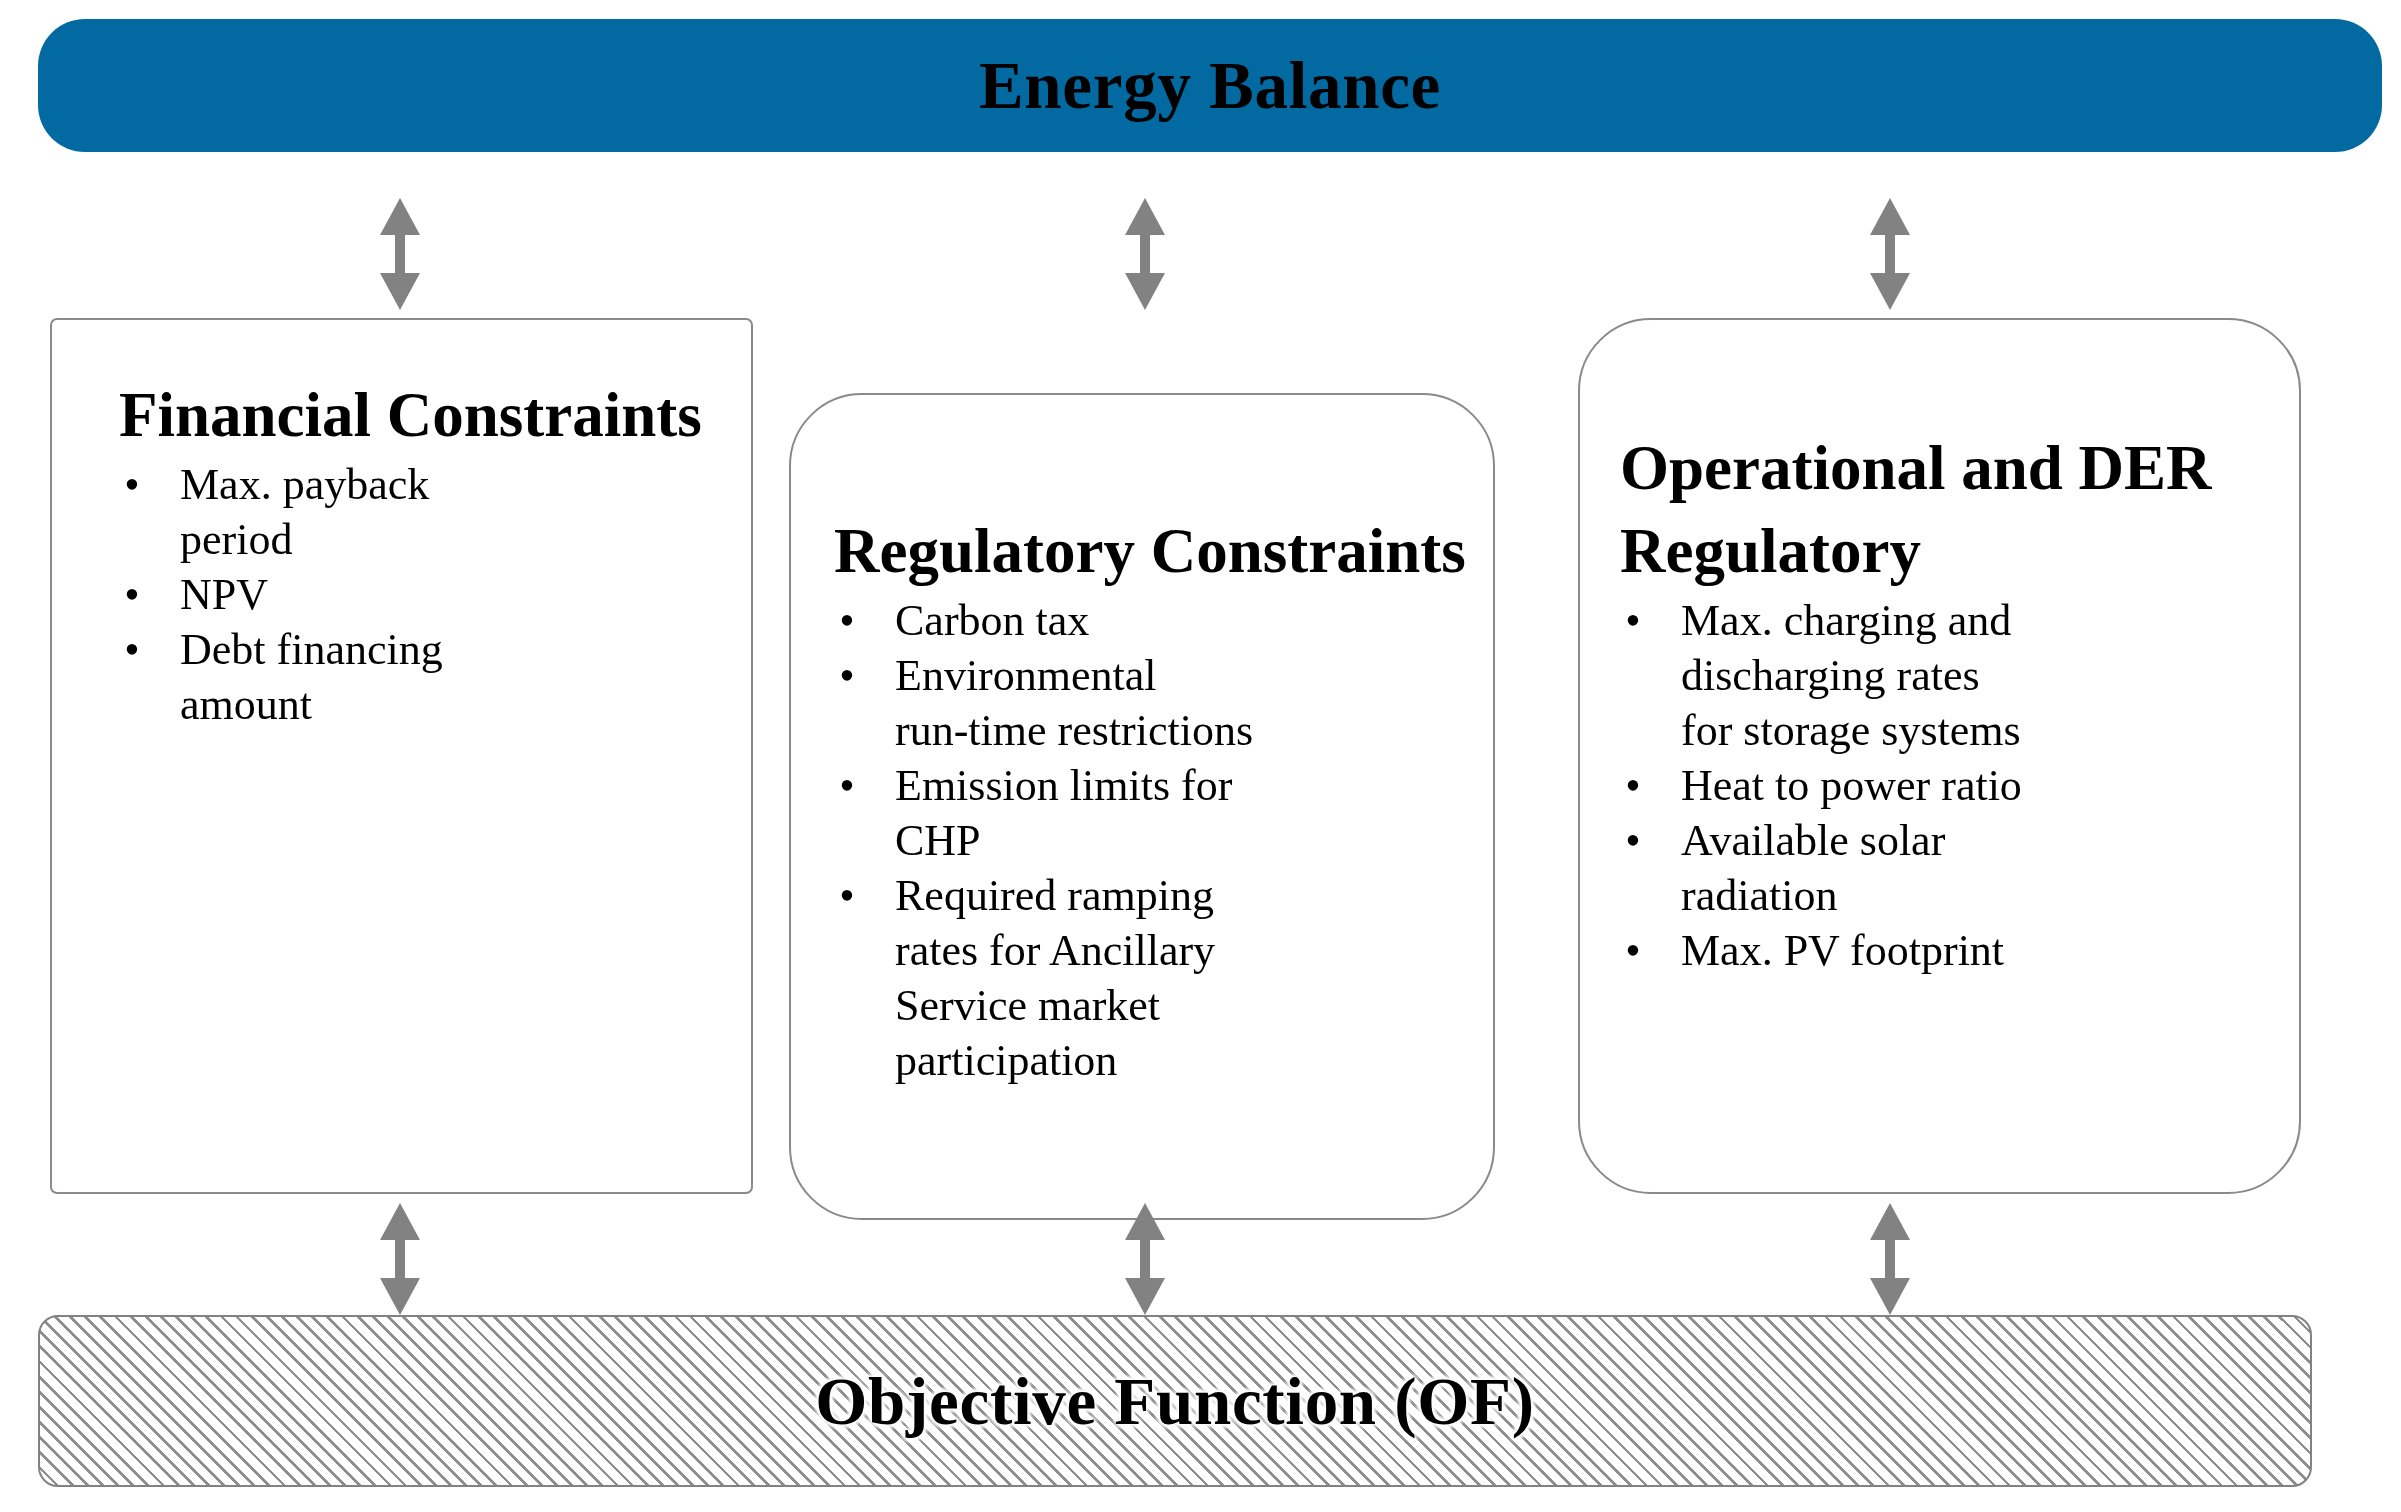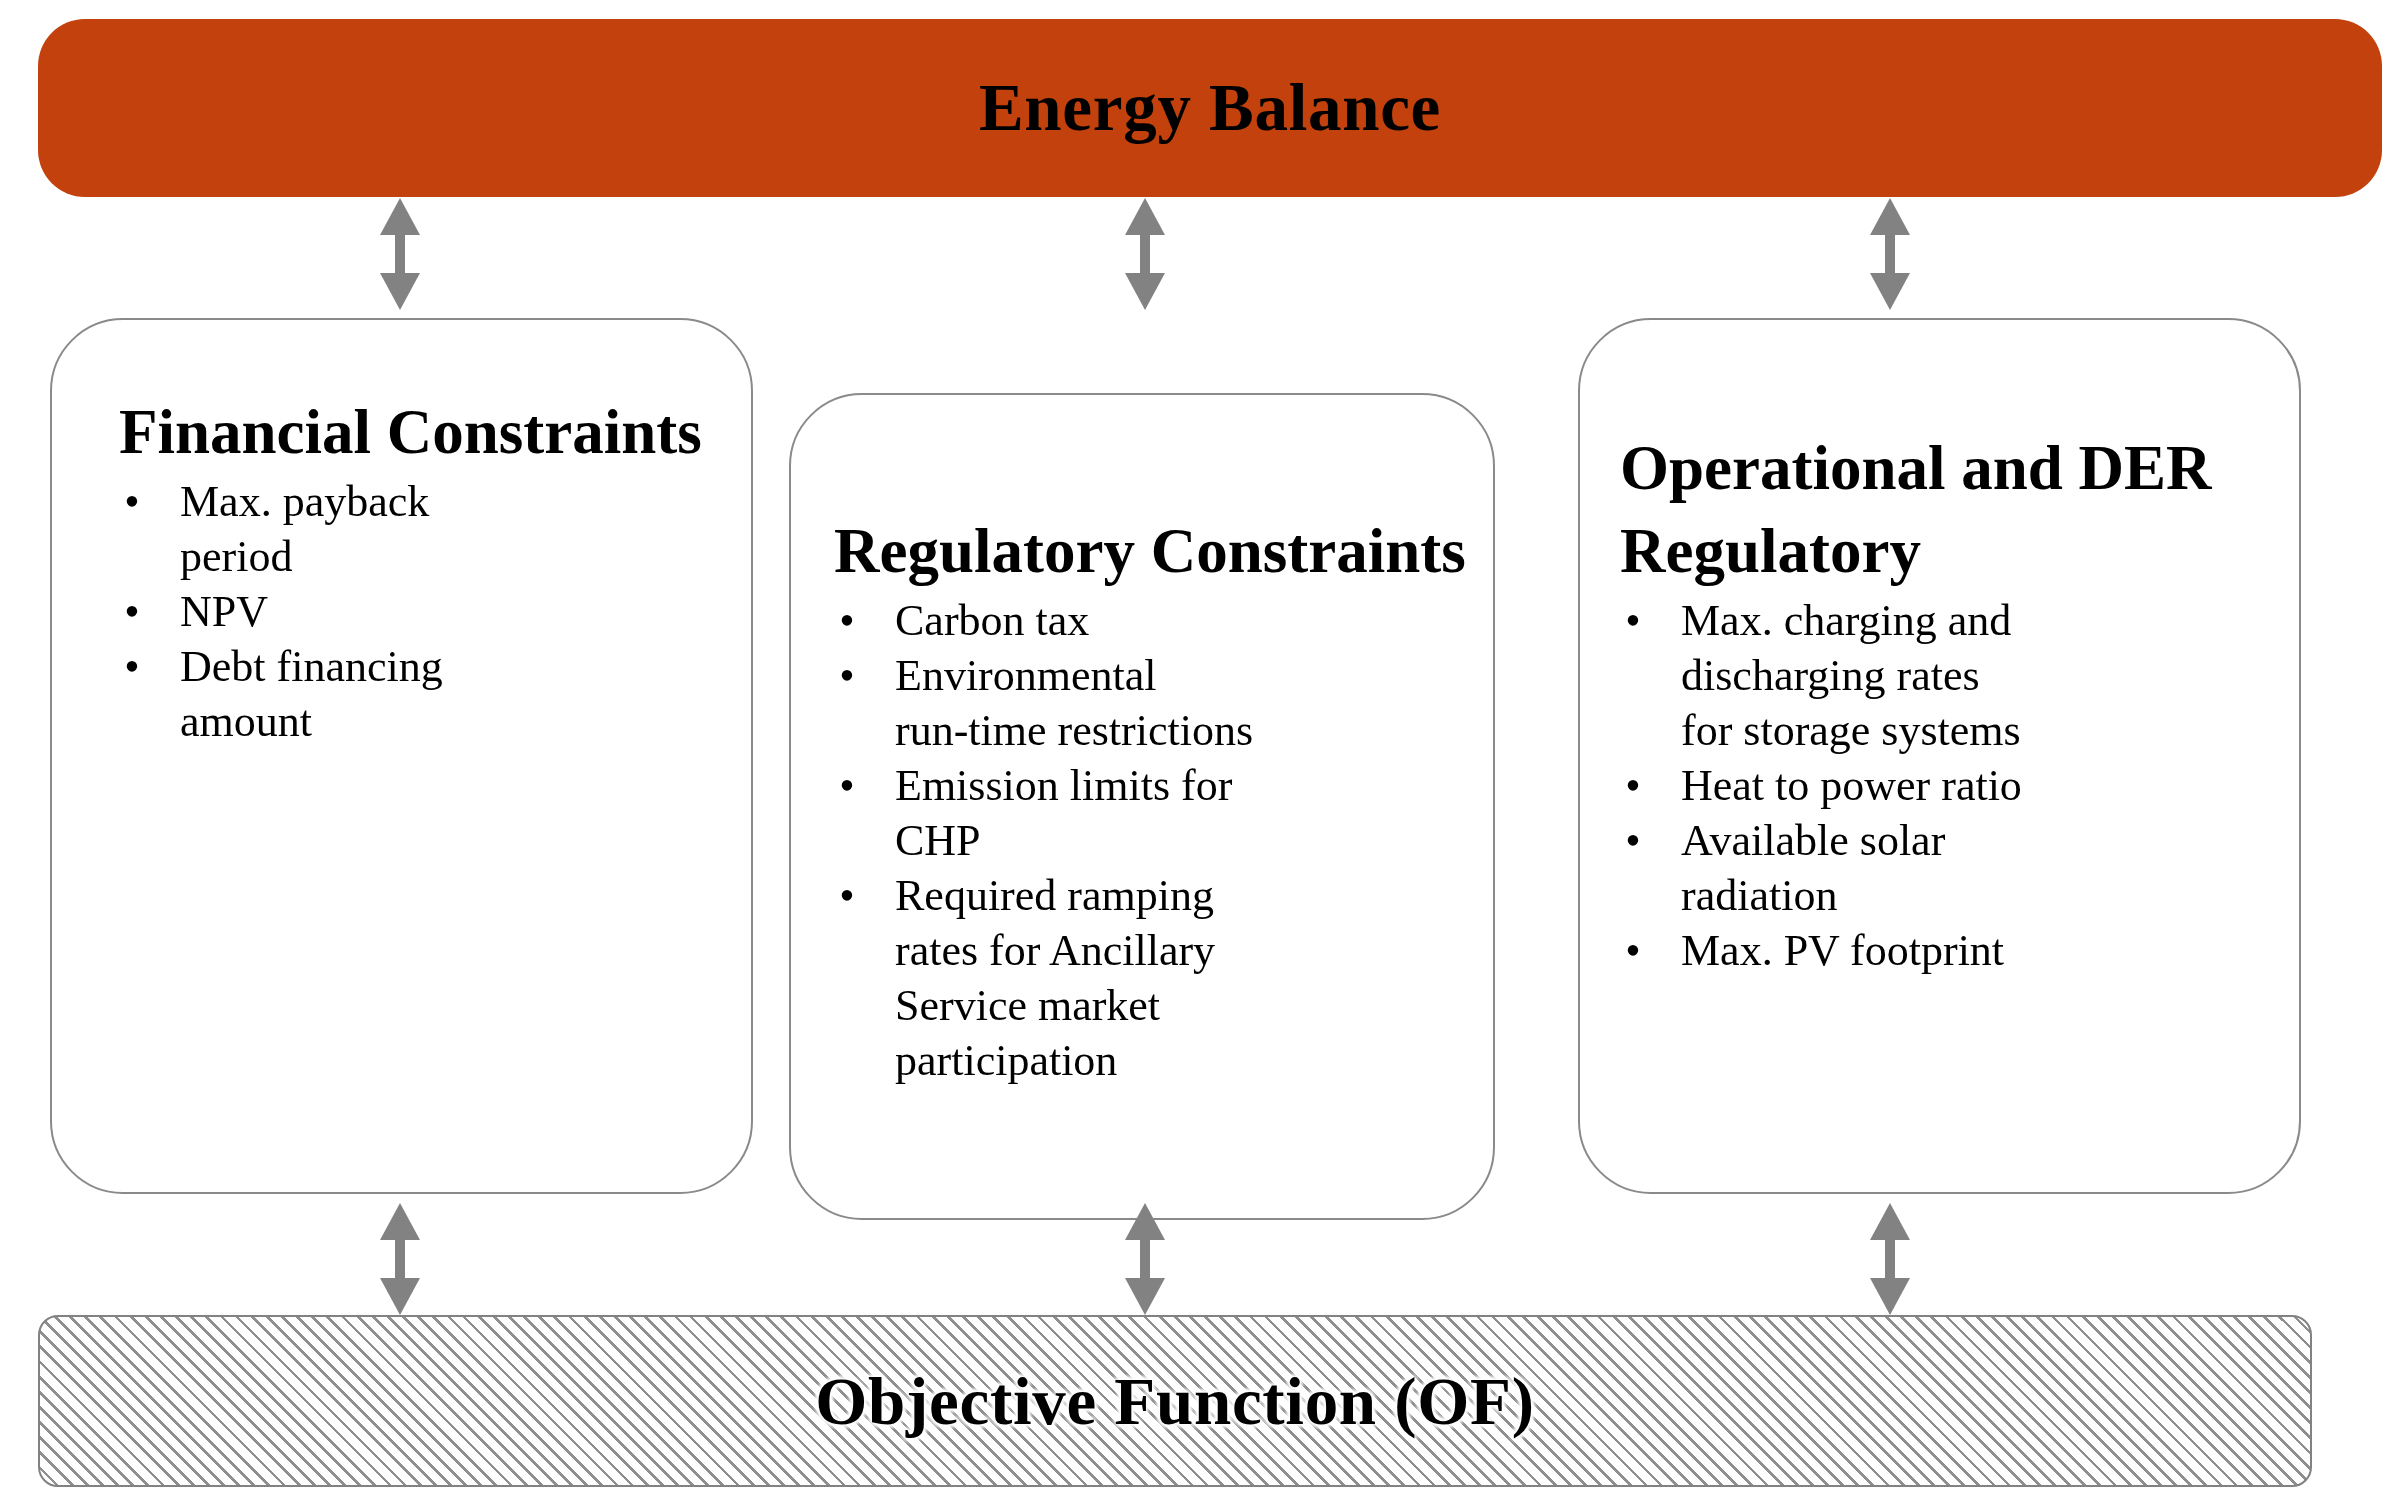--- a/index.html
+++ b/index.html
@@ -13,22 +13,22 @@
     position: relative;
     font-family: "Liberation Serif", "DejaVu Serif", serif;
     color: #000000;
     overflow: hidden;
   }
 
   
   .top-bar {
     position: absolute;
     left: 38px; top: 18.6px;
-    width: 2344px; height: 178px;
-    background: #c2410c;
+    width: 2344px; height: 133px;
+    background: #0369a1;
     border-radius: 47px;
     display: flex;
     align-items: center;
     justify-content: center;
   }
   .bar-title {
     font-size: 67px;
     font-weight: bold;
     letter-spacing: 0.7px;
   }
@@ -58,21 +58,21 @@
   }
 
   
   .cbox {
     position: absolute;
     box-sizing: border-box;
     background: #ffffff;
     border: 2.7px solid #8a8a8a;
     border-radius: 73px;
   }
-  .cbox-1 { left: 50px;   top: 318px; width: 703px; height: 876px; padding: 71px 27px 0 67px; }
+  .cbox-1 { left: 50px;   top: 318px; width: 703px; height: 876px; padding: 54px 27px 0 67px; border-radius: 7px; }
   .cbox-2 { left: 789px; top: 373px; width: 706px; height: 827px; padding: 115px 18.6px 0 43px; margin-top: 20px; }
   .cbox-3 { left: 1578px; top: 318px; width: 723px; height: 876px; padding: 107px 18.6px 0 40px; }
 
   .cbox-title {
     font-size: 63px;
     font-weight: bold;
     line-height: 1.32;
     white-space: pre-line;
   }
   .cbox ul {

